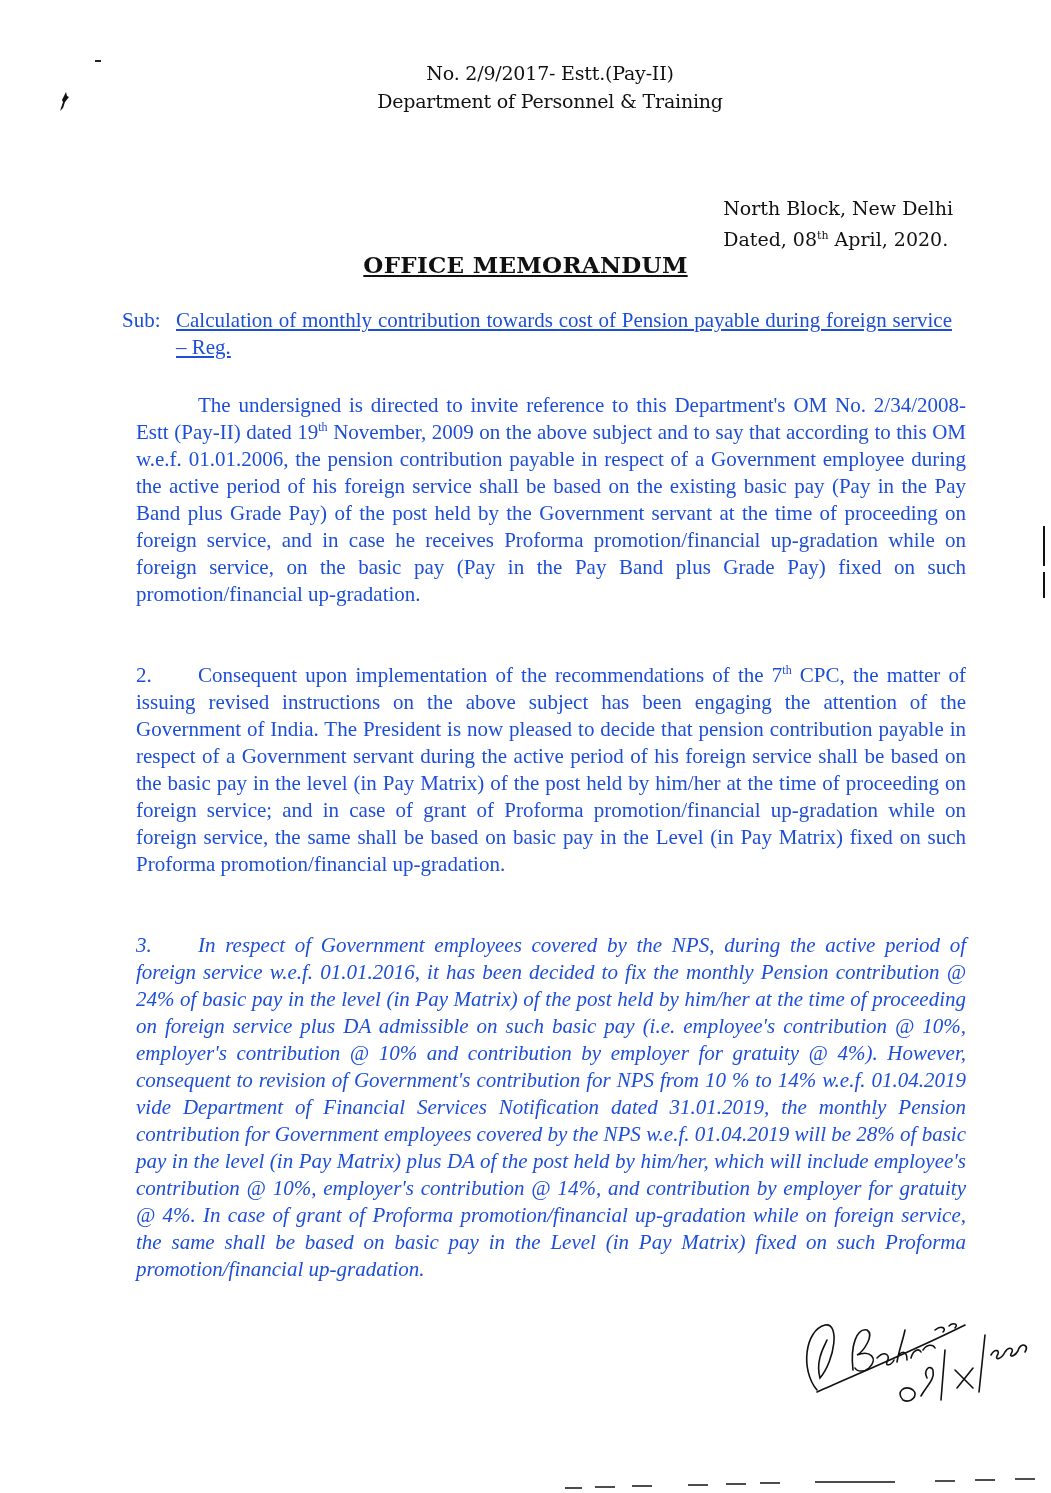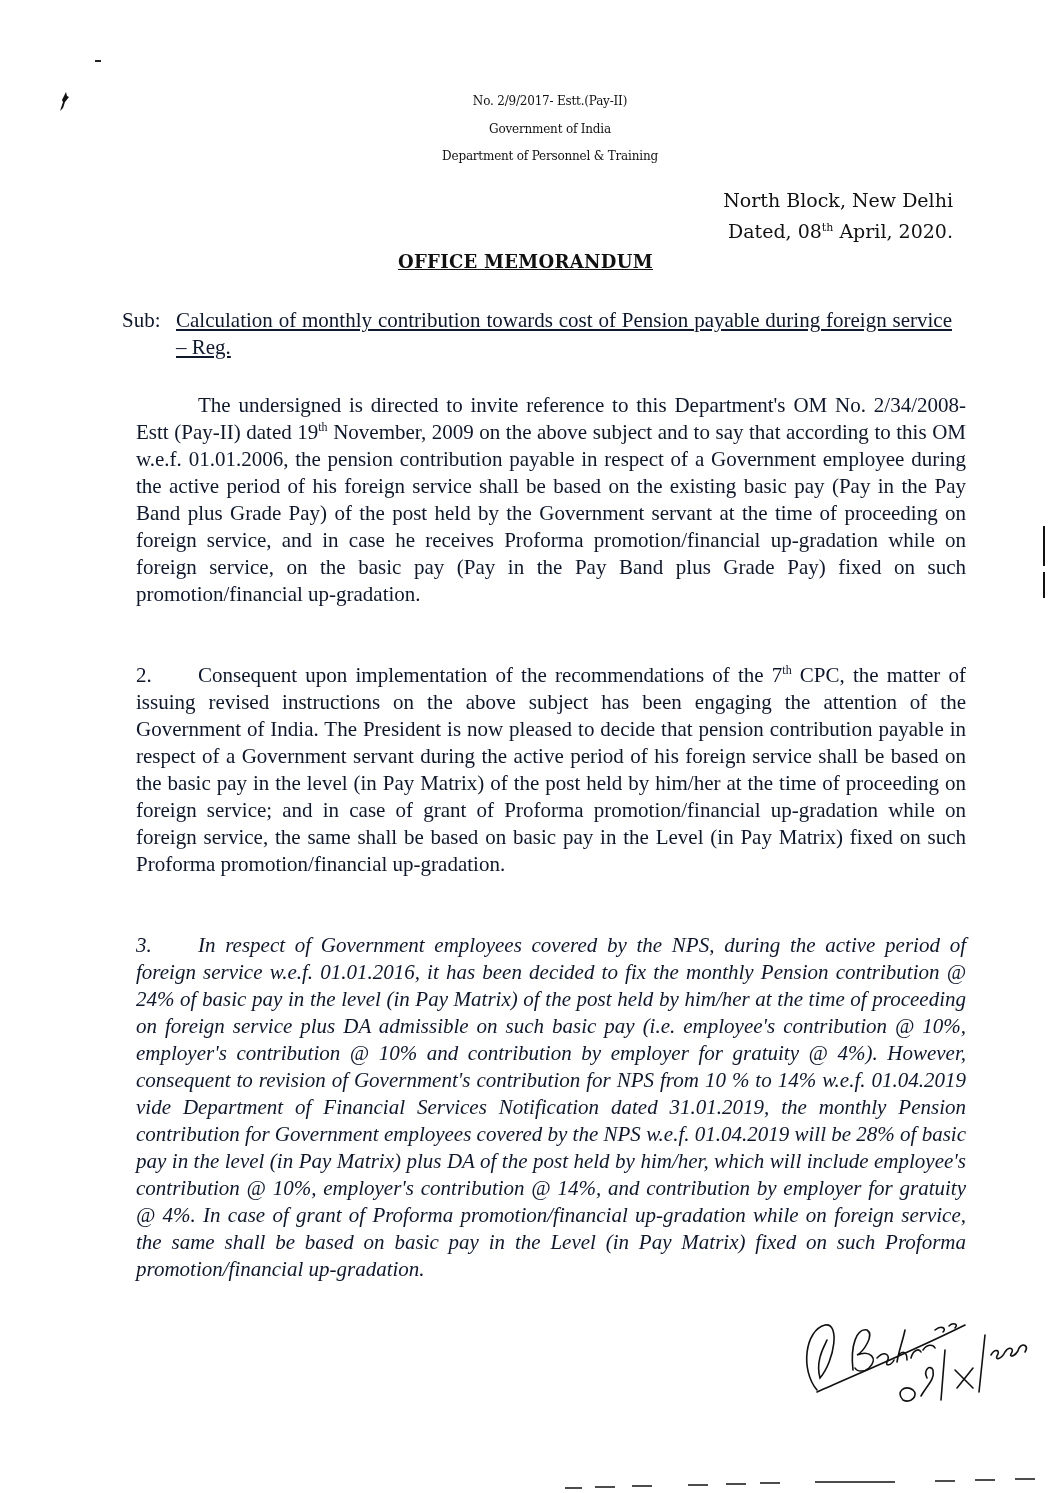--- a/index.html
+++ b/index.html
@@ -4,33 +4,33 @@
 <style>
   html, body { margin: 0; padding: 0; background: #ffffff; }
   body {
     width: 1051px; height: 1493px; position: relative; overflow: hidden;
     font-family: "DejaVu Serif", "Liberation Serif", serif;
     color: #111111;
   }
   .page { position: absolute; left: 0; top: 0; width: 1051px; height: 1493px; }
 
   .header { position: absolute; left: 240px; top: 60px; width: 620px; text-align: center;
-    font-size: 12px; line-height: 27.5px; letter-spacing: -0.2px; margin-top: 28px; }
+    font-size: 19px; line-height: 27.5px; letter-spacing: -0.2px; }
   .header div { white-space: nowrap; }
 
-  .place { position: absolute; right: 98px; top: 186px; text-align: right;
+  .place { position: absolute; right: 98px; top: 194px; 
     font-size: 19px; line-height: 28px; }
   .place sup { font-size: 11px; vertical-align: 7px; }
 
   .memo-title { position: absolute; left: 0; width: 1051px; top: 251px; text-align: center;
-    font-family: "DejaVu Serif", serif; font-weight: bold; font-size: 18px;
+    font-family: "DejaVu Serif", serif; font-weight: bold; font-size: 23px;
     text-decoration: underline; letter-spacing: 0.3px; }
 
   .body-text { font-family: "Liberation Serif", serif; font-size: 21px; line-height: 27px;
-    text-align: justify; color: #0f172a; }
+    text-align: justify; color: #1d4ed8; }
 
   .subject { position: absolute; left: 122px; top: 307px; width: 830px; }
   .subject .label { position: absolute; left: 0; top: 0; }
   .subject .text { padding-left: 54px; text-indent: -24px; margin-left: 24px; text-align: justify; }
 
   .para { position: absolute; left: 136px; width: 830px; }
   .para .indent { display: inline-block; width: 62px; }
   .p1 { top: 392px; }
   .p2 { top: 662px; }
   .p3 { top: 932px; font-style: italic; }
@@ -50,21 +50,20 @@
 
 <div class="page">
 
   <div class="mark-dash"></div>
   <svg class="mark-arrow" viewBox="0 0 12 22">
     <path d="M2 21 L5 12 L4 10 L8 2 L9 6 L11 7 L7 12 L5 18 Z" fill="#111"></path>
   </svg>
 
   <div class="header">
     <div>No. 2/9/2017- Estt.(Pay-II)</div>
-    <div>Government of India</div>
     <div>Department of Personnel &amp; Training</div>
   </div>
 
   <div class="place">
     <div>North Block, New Delhi</div>
     <div><span>Dated, 08</span><sup>th</sup><span> April, 2020.</span></div>
   </div>
 
   <div class="memo-title">OFFICE MEMORANDUM</div>
 

